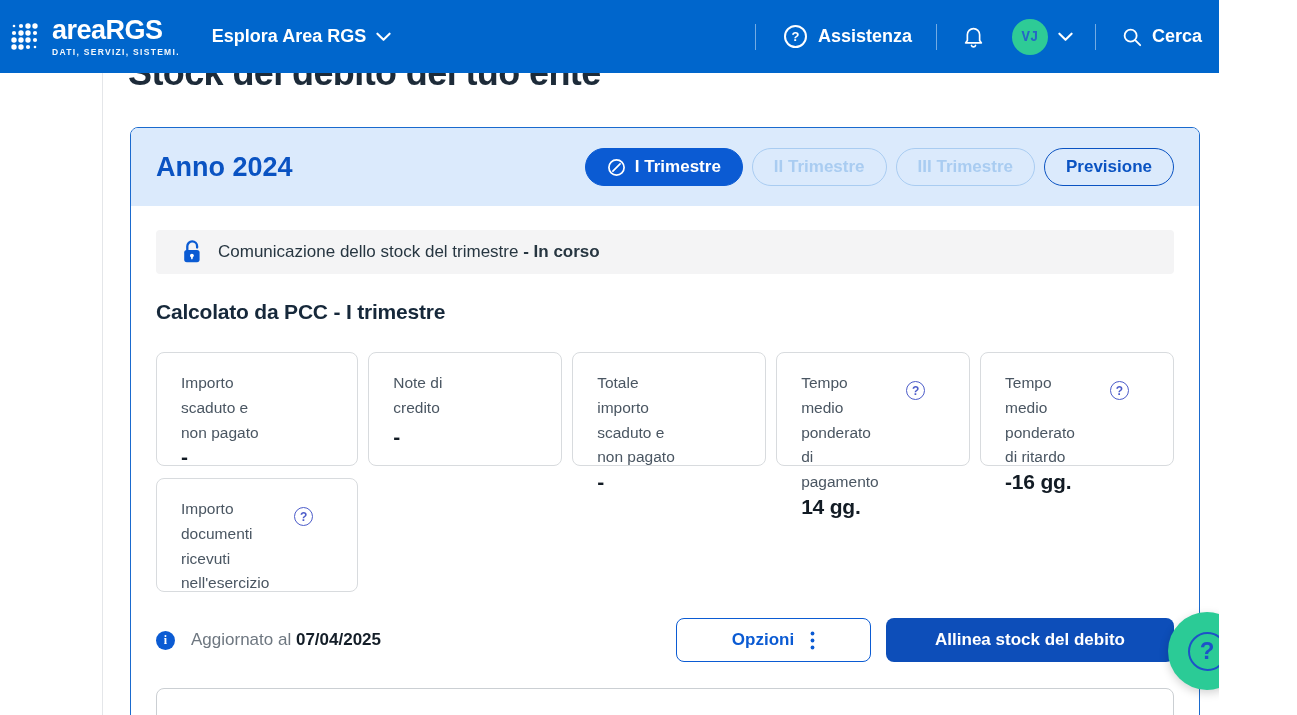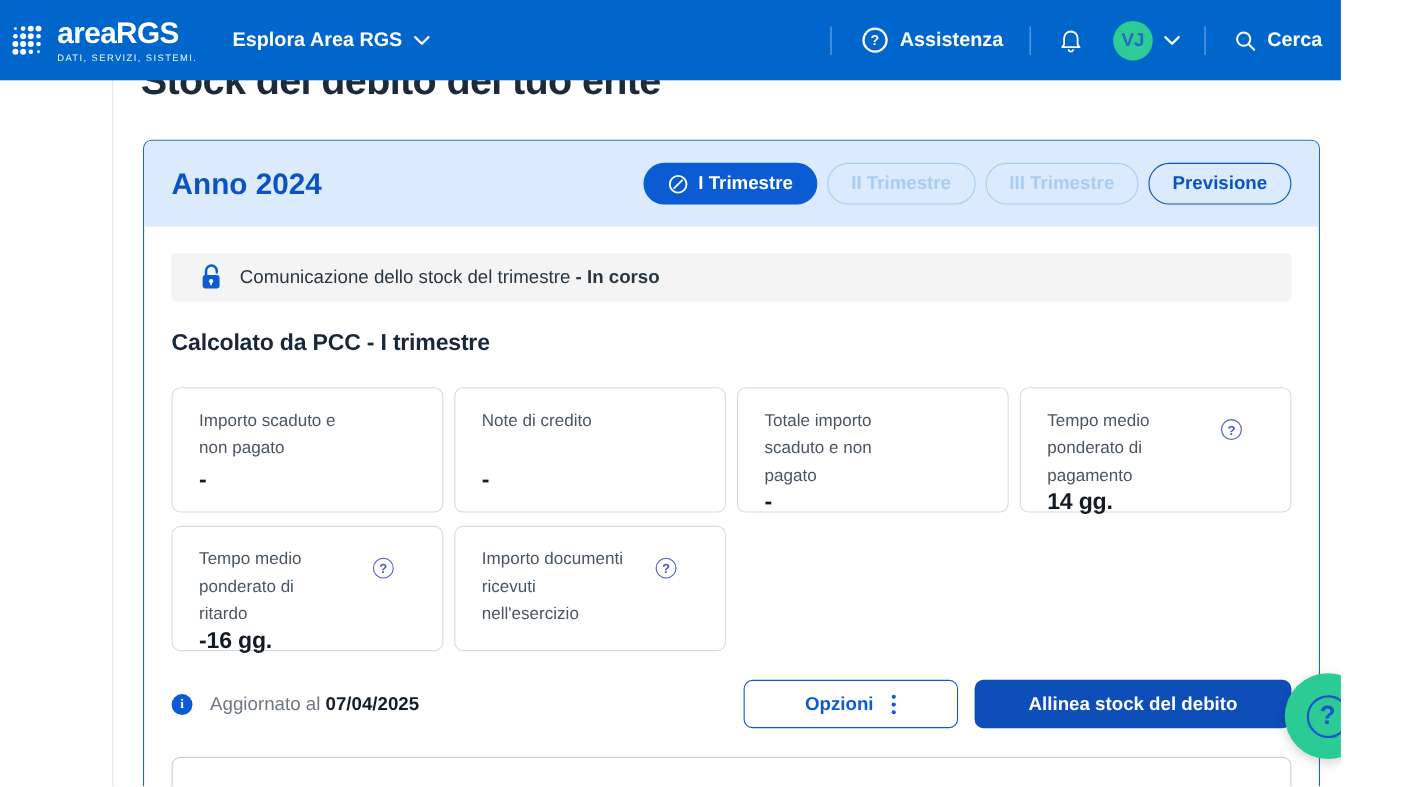--- a/index.html
+++ b/index.html
@@ -12,32 +12,32 @@
     font-size:36px; font-weight:700; letter-spacing:-0.6px; color:#1d2b39; white-space:nowrap; }
 
   .content-border { position:absolute; left:102px; top:73px; bottom:0; width:1px; background:#e4e6e9; z-index:0; }
 
   
   .navbar { position:absolute; top:0; left:0; width:1297px; height:73px; background:#0066CC;
     z-index:10; display:flex; align-items:center; color:#fff; padding-left:10px; }
   .logo-group { display:flex; align-items:center; gap:11px; cursor:pointer; }
   .logo-text-col { display:flex; flex-direction:column; }
   .logo-name { font-size:27px; font-weight:800; letter-spacing:-0.5px; line-height:1; }
-  .logo-tagline { font-size:8.5px; font-weight:400; letter-spacing:1.3px; margin-top:3px; opacity:.95; }
+  .logo-tagline { font-size:8.5px; font-weight:700; letter-spacing:1.3px; margin-top:3px; opacity:.95; }
   .explore { display:flex; align-items:center; gap:10px; margin-left:32px; font-size:18px; font-weight:600; cursor:pointer; }
   .nav-right { margin-left:auto; display:flex; align-items:center; padding-right:95px; }
   .nav-divider { width:1px; height:26px; background:rgba(255,255,255,.45); }
   .help-circle { width:23px; height:23px; border:2px solid #fff; border-radius:50%;
     display:flex; align-items:center; justify-content:center; font-size:13px; font-weight:700;
     margin:0 11px 0 28px; }
   .nav-label { font-size:18px; font-weight:600; }
   .bell-wrap { margin:0 0 0 26px; display:flex; align-items:center; cursor:pointer; }
   .avatar { width:36px; height:36px; border-radius:50%; background:#2ecb96; color:#2567c6;
-    display:flex; align-items:center; justify-content:center; font-size:17px; font-weight:700;
-    margin-left:28px; cursor:pointer; }
+    display:flex; align-items:center; justify-content:center; font-size:14px; font-weight:700;
+    margin-left:28px; cursor:pointer;font-family:Liberation Mono, monospace; }
   .chev-wrap { margin-left:10px; display:flex; align-items:center; cursor:pointer; }
   .search-wrap { display:flex; align-items:center; gap:10px; margin-left:26px; cursor:pointer; }
   .ml24 { margin-left:24px; } .ml22 { margin-left:22px; }
 
   
   .main-card { position:absolute; left:130px; top:127px; width:1070px; height:680px;
     border:1px solid #1a6ace; border-radius:8px; background:#fff; z-index:2; overflow:hidden; }
   .card-header { height:78px; background:#dbeafc; display:flex; align-items:center;
     justify-content:space-between; padding:0 25px; }
   .year-title { font-size:27px; font-weight:700; color:#0a53c2; }
@@ -48,21 +48,21 @@
   .tab.active { background:#0b5bd3; color:#fff; border-color:#0b5bd3; }
   .tab.disabled { border-color:#a9ccf1; color:#a9ccf1; cursor:default; }
   .tab.outline { border-color:#0a53c2; color:#0a53c2; }
 
   .card-body { padding:24px 25px 0 25px; }
   .status-banner { background:#f4f4f5; border-radius:4px; height:44px; display:flex;
     align-items:center; gap:15px; padding:0 26px; font-size:17px; color:#273641; margin-bottom:26px; }
   .status-banner b { font-weight:700; }
   .section-title { font-size:21px; font-weight:800; color:#16283a; margin-bottom:28px; letter-spacing:-0.2px; }
 
-  .kpi-grid { display:grid; grid-template-columns:repeat(4,1fr); gap:12px 10px; }
+  .kpi-grid { display:grid; grid-template-columns:repeat(5,1fr); gap:12px 10px; }
   .kpi-card { position:relative; border:1px solid #d8dbde; border-radius:8px; height:114px;
     background:#fff; padding:18px 24px 16px 24px; display:flex; flex-direction:column;
     justify-content:space-between; }
   .kpi-label { font-size:15.5px; color:#4a5662; line-height:1.6; padding-right:64px; }
   .kpi-value { font-size:21px; font-weight:800; color:#121b24; letter-spacing:-0.2px; }
   .kpi-help { position:absolute; top:28px; right:44px; width:19px; height:19px;
     border:1.5px solid #4c5cc9; border-radius:50%; color:#4c5cc9; font-size:12px; font-weight:700;
     display:flex; align-items:center; justify-content:center; cursor:pointer; }
 
   .panel-footer { display:flex; align-items:center; margin-top:26px; }

